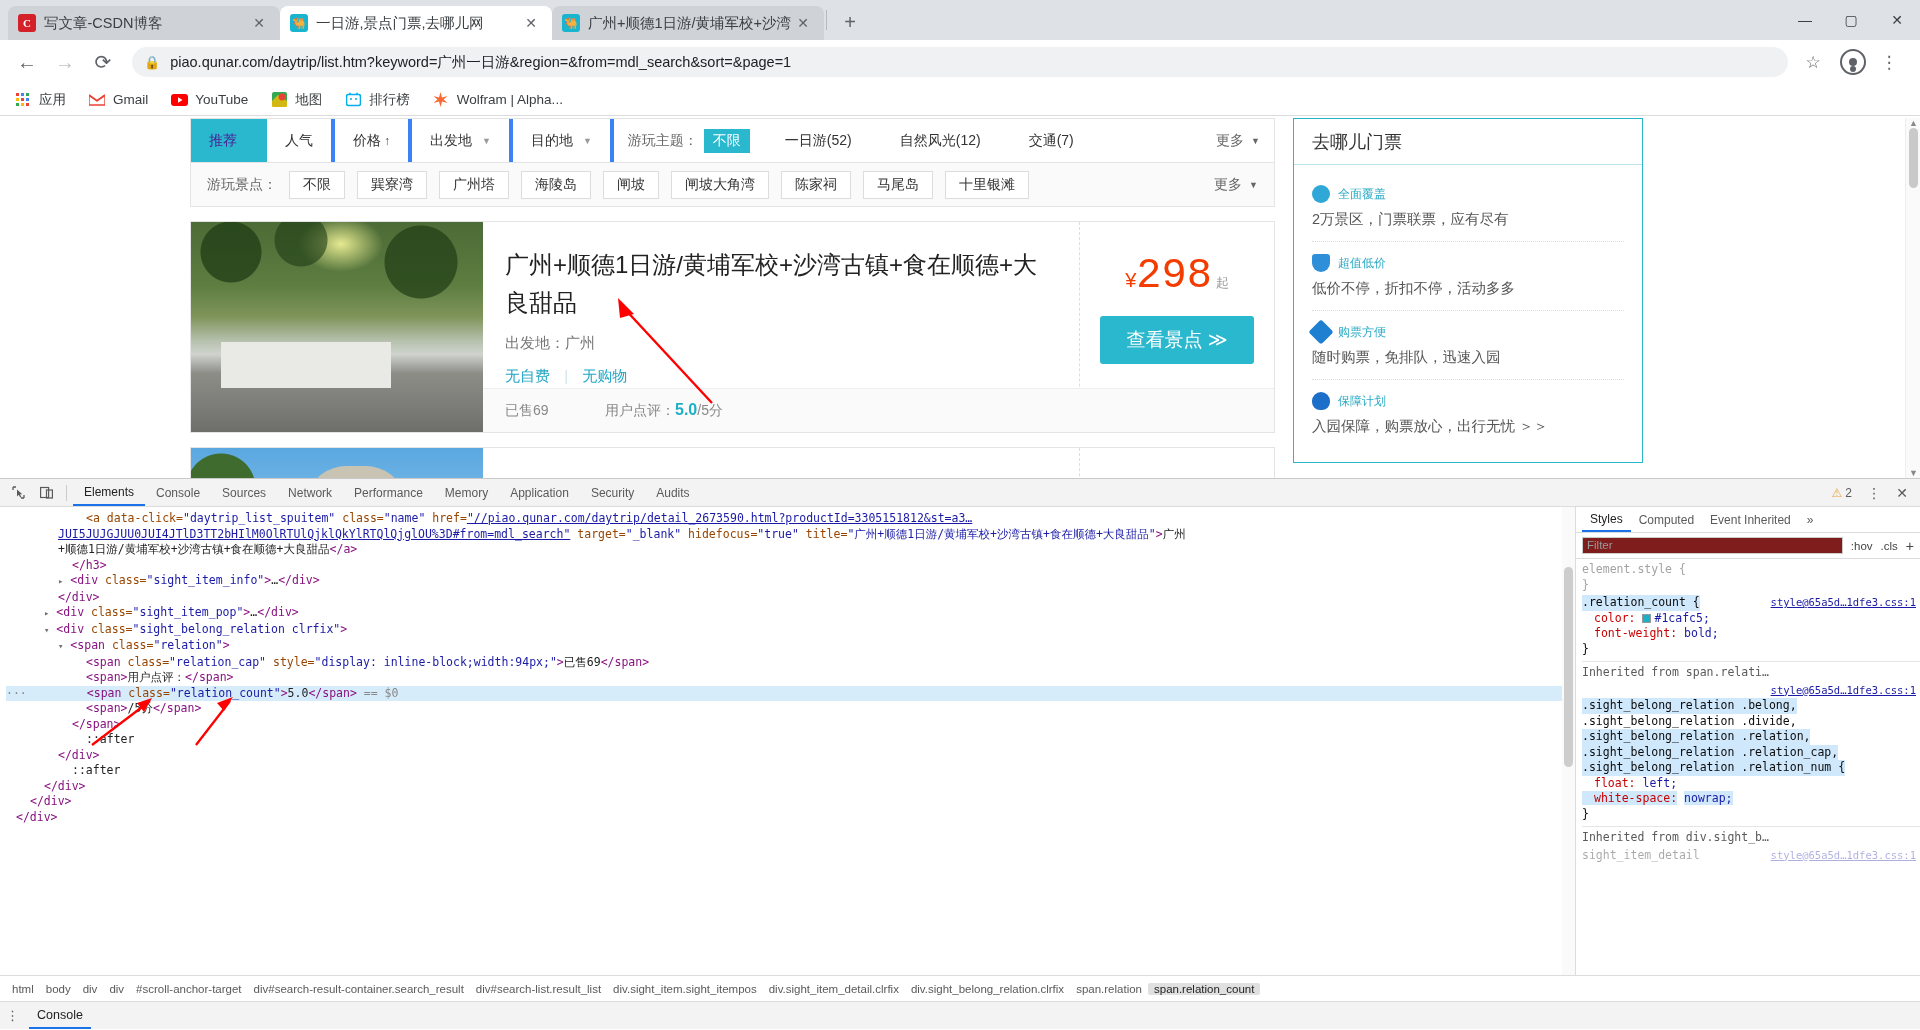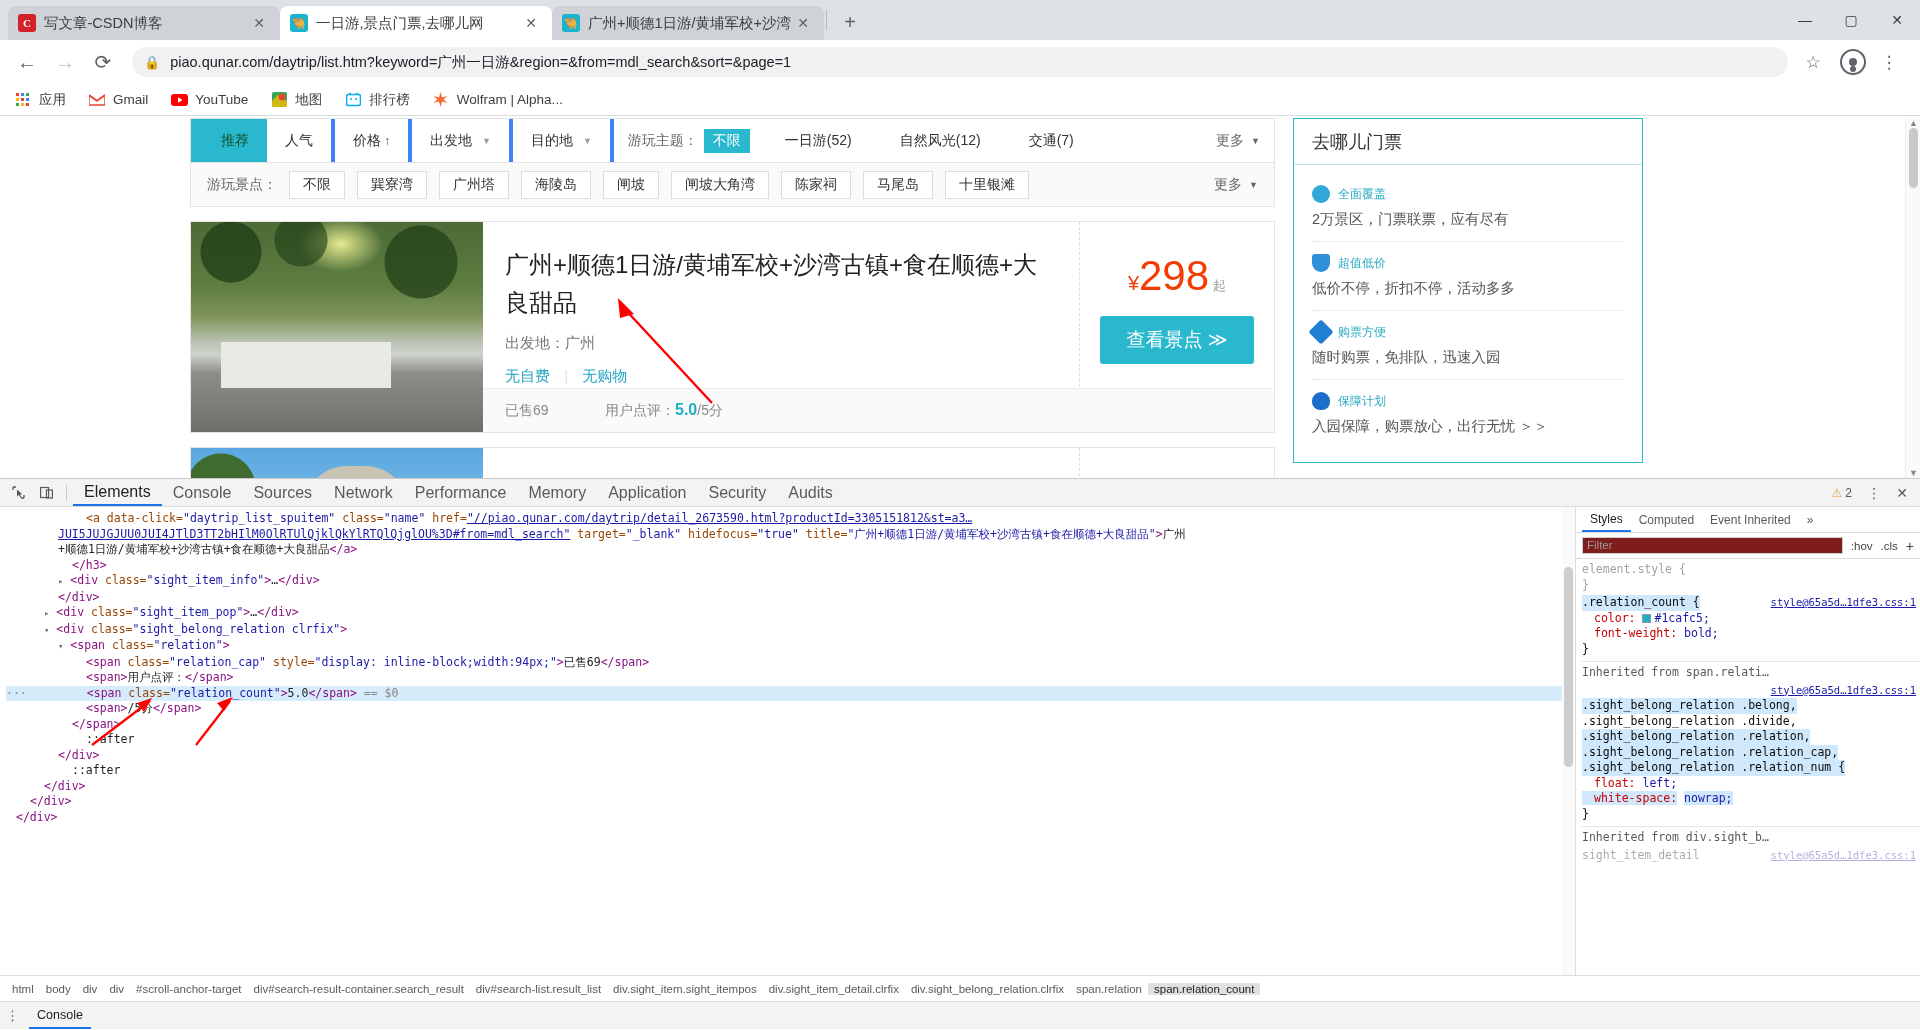--- a/index.html
+++ b/index.html
@@ -76,22 +76,22 @@
   .content { width:1540px; margin:0 auto; position:relative; padding-top:0px; display:flex;
      gap:18px; }
   .leftcol { width:1085px; }
   .rightcol { width:350px; }
 
   
   .sortbar { display:flex; height:45px; border:1px solid #e4e4e4; background:#fff;
      align-items:stretch; font-size:14px; color:#333; }
   .sortbar .sitem { display:flex; align-items:center; justify-content:center; padding:0 18px;
      border-right:4px solid #3b82f6; white-space:nowrap; }
-  .sortbar .sitem.act { background:#29b8cd; color:#14532d; border-right:none; width:76px;
-      justify-content:flex-end;}
+  .sortbar .sitem.act { background:#29b8cd; color:#4c1d95; border-right:none; width:76px;
+      justify-content:flex-start;}
   .sortbar .sitem .caret { margin-left:10px; font-size:9px; color:#999; }
   .sortbar .sitem .uparrow { margin-left:3px; font-size:12px; color:#444; }
   .sortbar .themegroup { display:flex; align-items:center; padding:0 14px; flex:1; }
   .sortbar .themelabel { color:#666; margin-right:6px; }
   .sortbar .chip { padding:3px 9px; white-space:nowrap; }
   .sortbar .chip.act { background:#29b8cd; color:#fff; }
   .sortbar .more { margin-left:auto; color:#666; display:flex; align-items:center; }
   .sortbar .more .caret { margin-left:7px; font-size:9px; }
 
   
@@ -109,21 +109,21 @@
   .card .thumb { width:292px; height:210px; flex:none; overflow:hidden; position:relative; }
   .card .info { flex:1; padding:24px 20px 0 22px; position:relative; }
   .card .title { font-size:24px; line-height:38px; color:#222; font-weight:normal; }
   .card .dep { font-size:15px; color:#777; margin-top:12px; }
   .card .tags { margin-top:14px; font-size:15px; color:#23a6c4; }
   .card .tags .sep { color:#cfe6ec; margin:0 10px; }
   .card .pricebox { width:195px; flex:none; border-left:1px dashed #ddd; padding-top:30px;
       text-align:center; }
   .card .price { color:#f43b00; }
   .card .price .yen { font-size:20px; }
-  .card .price .num { font-size:42px; font-family:Liberation Sans, sans-serif; }
+  .card .price .num { font-size:42px; font-family:Liberation Mono, monospace; }
   .card .price .qi { font-size:13px; color:#999; margin-left:4px; }
   .card .btn { display:inline-block; margin-top:16px; background:#29b8cd; color:#fff;
       font-size:19px; padding:11px 26px; border-radius:3px; }
   .card .footerbar { position:absolute; left:292px; right:0; bottom:0; height:44px;
       border-top:1px solid #eee; background:#fafafa; display:flex; align-items:center;
       padding-left:22px; font-size:14px; color:#888; }
   .card .footerbar .sold { width:100px; }
   .card .footerbar .rate .val { color:#1cafc5; font-weight:bold; font-size:16px; }
 
   
@@ -164,21 +164,21 @@
   .arrow { position:absolute; pointer-events:none; }
 
   
   .devtools { position:absolute; left:0; top:478px; width:1920px; height:552px;
      background:#fff; border-top:1px solid #c9c9c9; font-family:"Liberation Sans",sans-serif; }
   .dt-tabs { height:28px; display:flex; align-items:center; border-bottom:1px solid #dcdcdc;
      background:#f3f3f3; padding-left:4px; position:relative; }
   .dt-iconbtn { width:28px; height:26px; display:flex; align-items:center; justify-content:center;
      color:#5a5a5a; font-size:14px; }
   .dt-sep { width:1px; height:16px; background:#ccc; margin:0 6px; }
-  .dt-tab { font-size:16px; color:#5a5a5a; padding:0 11px; height:26px; display:flex;
+  .dt-tab { font-size:12px; color:#5a5a5a; padding:0 11px; height:26px; display:flex;
      align-items:center; white-space:nowrap;}
   .dt-tab.active { color:#222; border-bottom:2px solid #1a73e8; font-weight:normal; }
   .dt-right { position:absolute; right:4px; display:flex; align-items:center; }
   .dt-warn { display:flex; align-items:center; font-size:12px; color:#5a5a5a; margin-right:8px;}
   .dt-warn .tri { color:#e8a33d; margin-right:3px; font-size:12px; }
 
   .dt-main { display:flex; height:calc(552px - 28px - 28px - 28px); }
   .dom { flex:1; overflow:hidden; padding:4px 0 0 6px;
       font-family:"DejaVu Sans Mono","Liberation Mono",monospace; font-size:11.5px;
       line-height:15.5px; color:#222; position:relative; }

